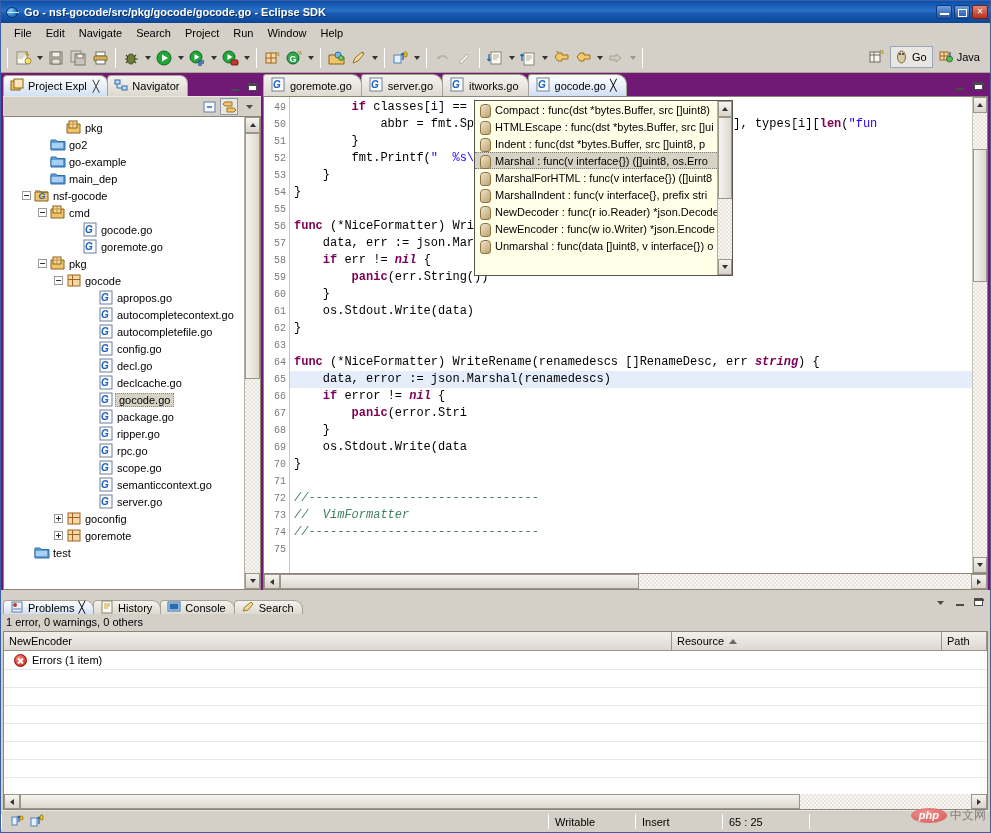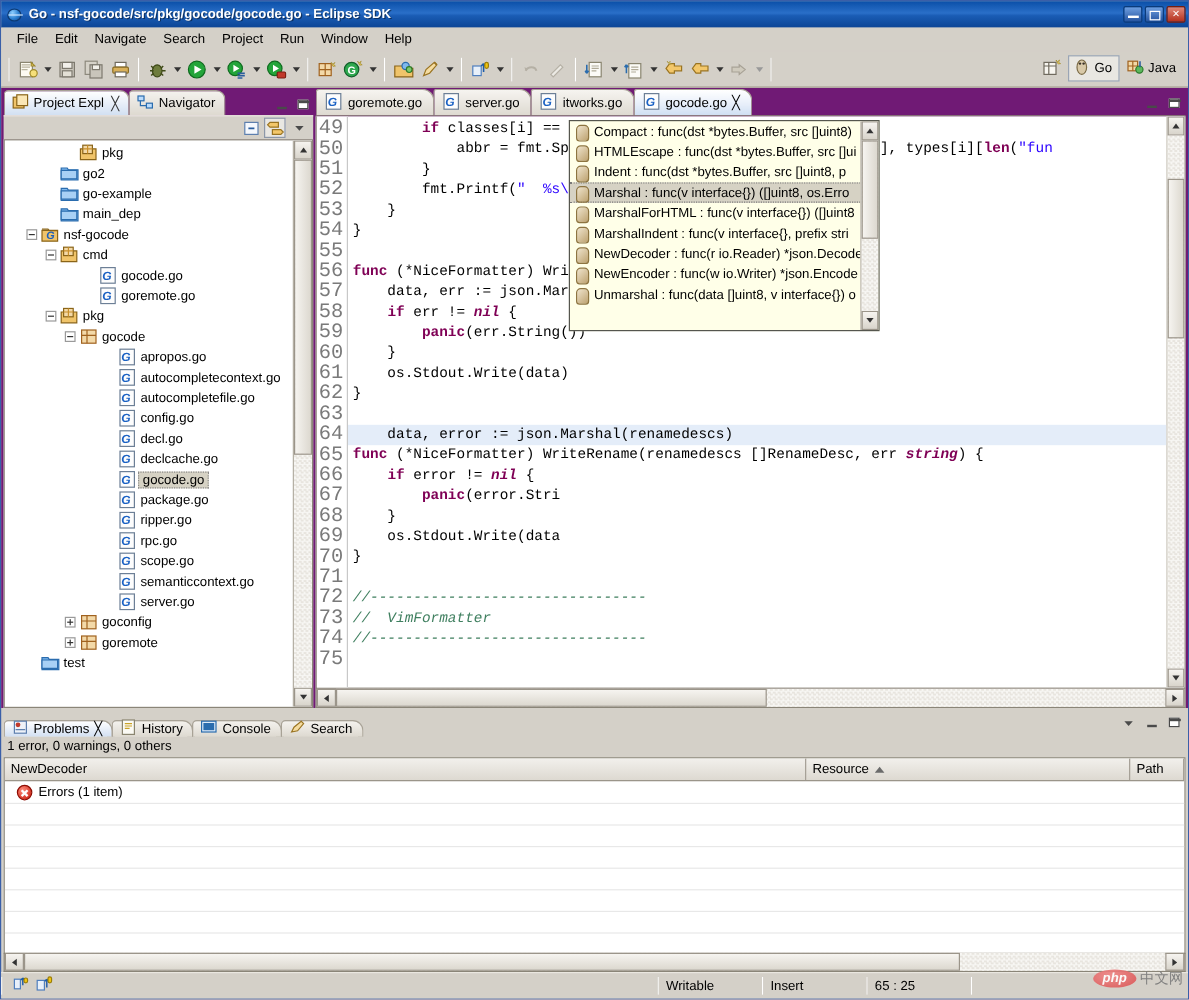--- a/index.html
+++ b/index.html
@@ -234,21 +234,21 @@
     border: 1px solid #8a8578; border-top: none;
     background: #fff; position: relative; overflow: hidden;
   }
   .gutter {
     width: 26px; flex: 0 0 26px; background: #ffffff;
     border-right: 1px solid #c8c8c8;
     text-align: right; padding-top: 2px;
   }
   .gnum {
     height: 17px; line-height: 17px; font-family: "Liberation Mono", monospace;
-    font-size: 17px; color: #7a7a7a; padding-right: 3px;
+    font-size: 10px; color: #7a7a7a; padding-right: 3px;
   }
   .codecol { flex: 1 1 auto; position: relative; overflow: hidden; padding-top: 2px; }
   .cline {
     height: 17px; line-height: 17px; white-space: pre;
     font-family: "Liberation Mono", monospace; font-size: 12px; color: #000;
     padding-left: 4px;
   }
   .cline.cur { background: #e4edf9; }
   .kw { color: #7f0055; font-weight: bold; }
   .kwi { color: #7f0055; font-weight: bold; font-style: italic; }
@@ -967,22 +967,22 @@
             <div class="cline"><span>}</span></div>
             <div class="cline"><span></span></div>
             <div class="cline"><span class="kw">func</span><span> (*NiceFormatter) WriteSMap(decldescs []DeclDesc) {</span></div>
             <div class="cline"><span>    data, err := json.Marshal(decldescs)</span></div>
             <div class="cline"><span>    </span><span class="kw">if</span><span> err != </span><span class="kwi">nil</span><span> {</span></div>
             <div class="cline"><span>        </span><span class="kw">panic</span><span>(err.String())</span></div>
             <div class="cline"><span>    }</span></div>
             <div class="cline"><span>    os.Stdout.Write(data)</span></div>
             <div class="cline"><span>}</span></div>
             <div class="cline"><span></span></div>
+            <div class="cline"><span class="kw">func</span><span> (*NiceFormatter) WriteRename(renamedescs []RenameDesc, err </span><span class="kwi">string</span><span>) {</span></div>
             <div class="cline cur"><span>    data, error := json.Marshal(renamedescs)</span></div>
-            <div class="cline"><span class="kw">func</span><span> (*NiceFormatter) WriteRename(renamedescs []RenameDesc, err </span><span class="kwi">string</span><span>) {</span></div>
             <div class="cline"><span>    </span><span class="kw">if</span><span> error != </span><span class="kwi">nil</span><span> {</span></div>
             <div class="cline"><span>        </span><span class="kw">panic</span><span>(error.Stri</span></div>
             <div class="cline"><span>    }</span></div>
             <div class="cline"><span>    os.Stdout.Write(data</span></div>
             <div class="cline"><span>}</span></div>
             <div class="cline"><span></span></div>
             <div class="cline"><span class="cmt">//--------------------------------</span></div>
             <div class="cline"><span class="cmt">//  VimFormatter</span></div>
             <div class="cline"><span class="cmt">//--------------------------------</span></div>
             <div class="cline"><span></span></div>
@@ -1110,21 +1110,21 @@
             <div class="b"></div>
           </div>
       </div>
     </div>
 
     <div class="summary">1 error, 0 warnings, 0 others</div>
 
     <div class="tablewrap">
       <div class="thead">
         <div class="th" style="width:668px">
-          <span>NewDecoder</span>
+          <span>NewEncoder</span>
         </div>
         <div class="th" style="width:270px">
           <span>Resource</span>
           <span class="sortasc"></span>
         </div>
         <div class="th" style="flex:1 1 auto">
           <span>Path</span>
         </div>
       </div>
       <div class="tbody" id="prows-host">

